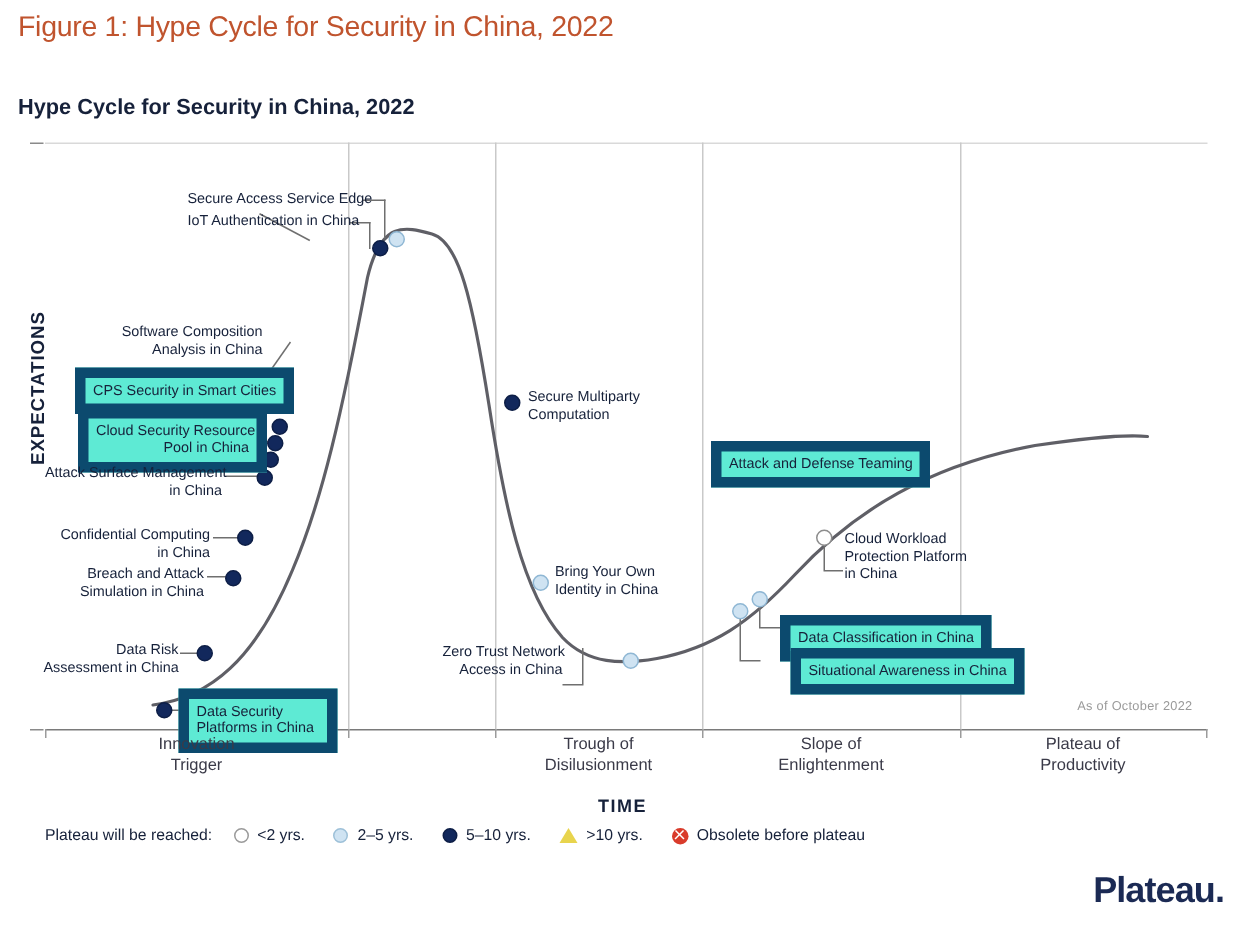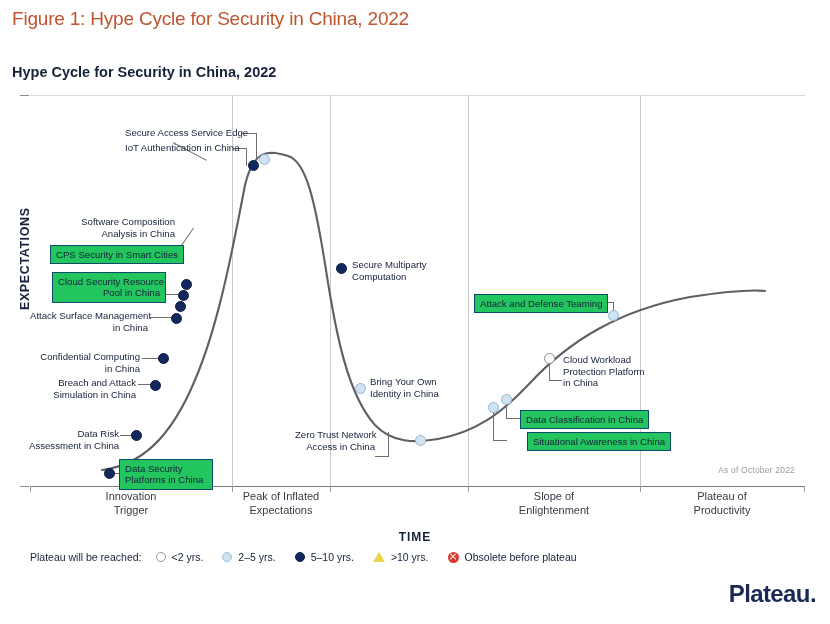--- a/index.html
+++ b/index.html
@@ -54,21 +54,21 @@
   .dot.yr5{width:11px;height:11px;background:#12285c;border:1px solid #0d1e46;}
   .dot.yr2{width:11px;height:11px;background:#cfe3f2;border:1.4px solid #8fb7d4;}
   .dot.yr0{width:11px;height:11px;background:#ffffff;border:1.4px solid #8d8d8d;}
   .lbl{
     position:absolute;font-size:9.6px;line-height:11.6px;color:#16213a;
     white-space:nowrap;
   }
   .lbl.r{text-align:right;}
   .lbl.l{text-align:left;}
   .boxed{
-    border:1px solid #0c4a6e;background:#22c55e;
+    border:7px solid #0c4a6e;background:#5eead4;
     padding:2.5px 5px 3px 5px;
   }
   .lead{position:absolute;background:#6f6f6f;}
   #legend{
     position:absolute;left:30px;top:551px;font-size:10.5px;color:#16213a;
     display:flex;align-items:center;gap:0px;white-space:nowrap;
   }
   #legend .lg-title{margin-right:14px;}
   .lg-item{display:flex;align-items:center;margin-right:19px;}
   .lg-swatch{display:inline-block;margin-right:6px;}
@@ -261,23 +261,23 @@
   <div class="phase-sep" style="left:202px;"></div>
   <div class="phase-sep" style="left:300px;"></div>
   <div class="phase-sep" style="left:438px;"></div>
   <div class="phase-sep" style="left:610px;"></div>
   <div class="phase-sep" style="left:774px;"></div>
 
   <div class="phase" style="left:0px;width:202px;">
     <div>Innovation</div>
     <div>Trigger</div>
   </div>
-  <div class="phase" style="left:202px;width:98px;">
-    <div>Peak of Inflated</div>
-    <div>Expectations</div>
+  <div class="phase" style="left:300px;width:138px;">
+    <div>Trough of</div>
+    <div>Disilusionment</div>
   </div>
   <div class="phase" style="left:438px;width:172px;">
     <div>Slope of</div>
     <div>Enlightenment</div>
   </div>
   <div class="phase" style="left:610px;width:164px;">
     <div>Plateau of</div>
     <div>Productivity</div>
   </div>
 </div>

